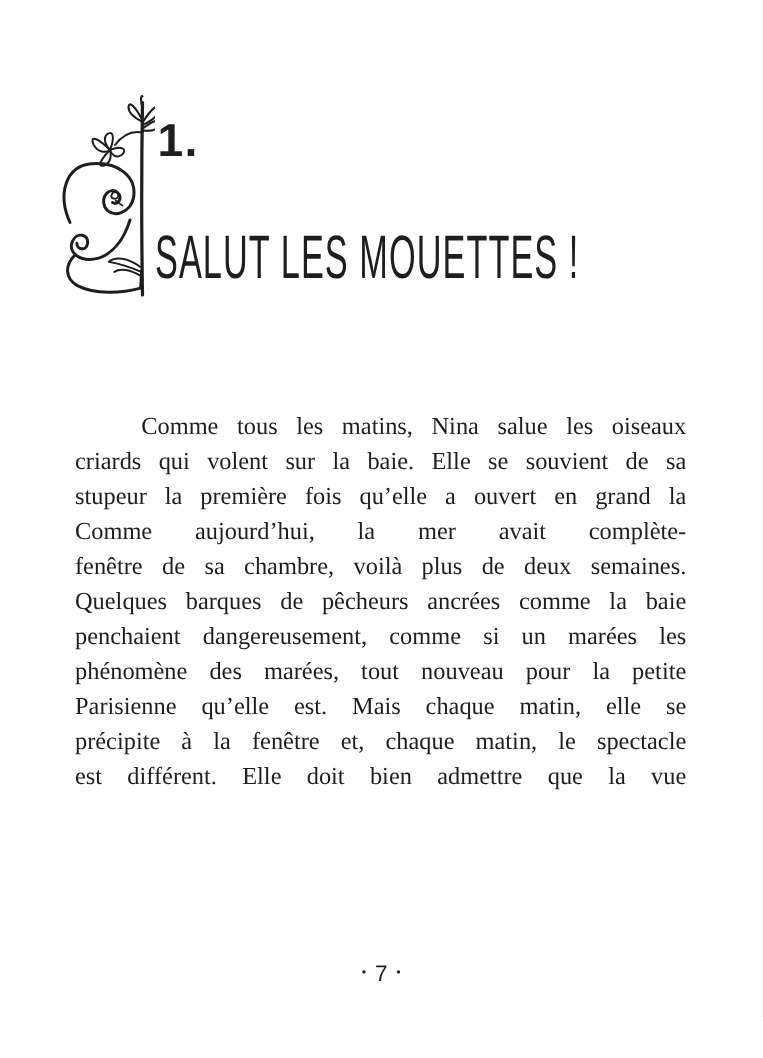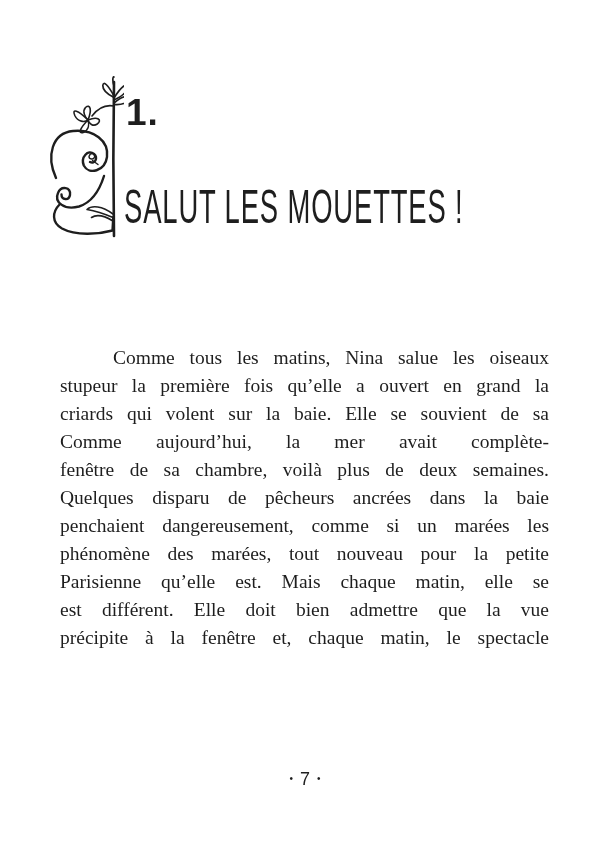--- a/index.html
+++ b/index.html
@@ -29,21 +29,21 @@
   .chapter-title {
     position: absolute; left: 124px; top: 182px;
     font-family: "Liberation Sans", sans-serif;
     font-size: 49px; font-weight: 400; line-height: 1;
     letter-spacing: 1.5px; white-space: nowrap;
     transform: scaleX(0.56); transform-origin: left top;
   }
 
   
   .body-text {
-    position: absolute; left: 60px; top: 344px;
+    position: absolute; left: 60px; top: 328px;
     width: 489px;
     font-size: 19.5px; line-height: 28px;
     color: var(--ink);
   }
   .bline {
     text-align: justify;
     text-align-last: justify;
     white-space: nowrap;
     height: 28px;
   }
@@ -91,30 +91,30 @@
     <path d="M67,138 C56,130 46,129 41,133.5 C50,135 60,138.5 67,141.5" stroke-width="1.6"></path>
     <path d="M67,145 C58,139.5 50,138.5 45.5,141.5" stroke-width="1.6"></path>
   </svg>
 
   <div class="chapter-number">1.</div>
 
   <div class="chapter-title">SALUT LES MOUETTES !</div>
 
   <div class="body-text">
     <div class="bline indent">Comme tous les matins, Nina salue les oiseaux</div>
+    <div class="bline">criards qui volent sur la baie. Elle se souvient de sa</div>
     <div class="bline">stupeur la première fois qu’elle a ouvert en grand la</div>
-    <div class="bline">criards qui volent sur la baie. Elle se souvient de sa</div>
     <div class="bline">Comme aujourd’hui, la mer avait complète-</div>
     <div class="bline">fenêtre de sa chambre, voilà plus de deux semaines.</div>
-    <div class="bline">Quelques disparu de pêcheurs ancrées dans la baie</div>
+    <div class="bline">Quelques barques de pêcheurs ancrées comme la baie</div>
     <div class="bline">penchaient dangereusement, comme si un marées les</div>
     <div class="bline">phénomène des marées, tout nouveau pour la petite</div>
     <div class="bline">Parisienne qu’elle est. Mais chaque matin, elle se</div>
+    <div class="bline">précipite à la fenêtre et, chaque matin, le spectacle</div>
     <div class="bline">est différent. Elle doit bien admettre que la vue</div>
-    <div class="bline">précipite à la fenêtre et, chaque matin, le spectacle</div>
   </div>
 
   <div class="page-footer">
     <span class="dot">•</span>
     <span class="pnum">7</span>
     <span class="dot">•</span>
   </div>
 
 </div>
 

